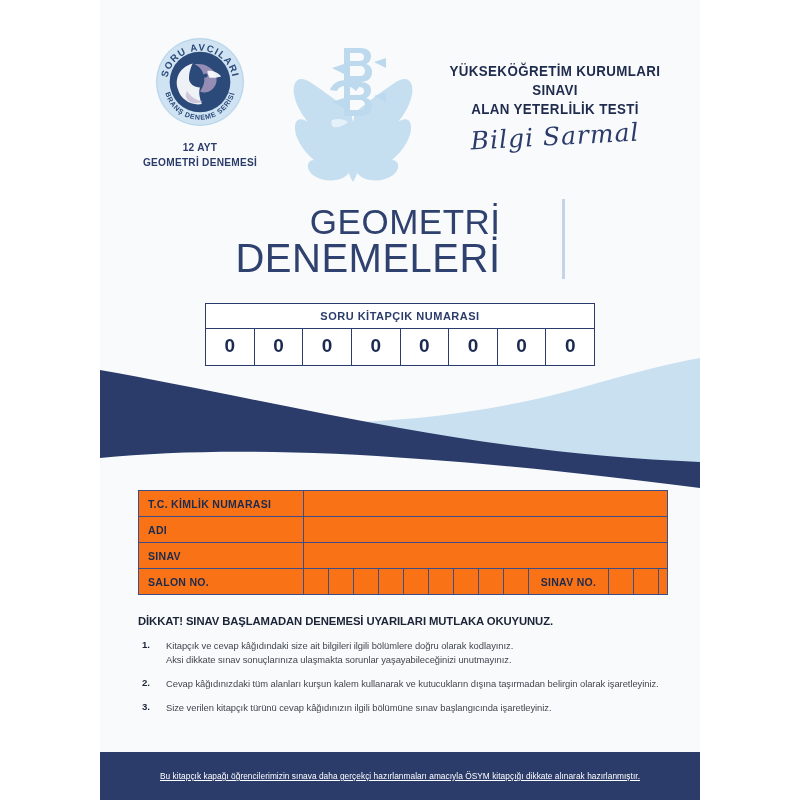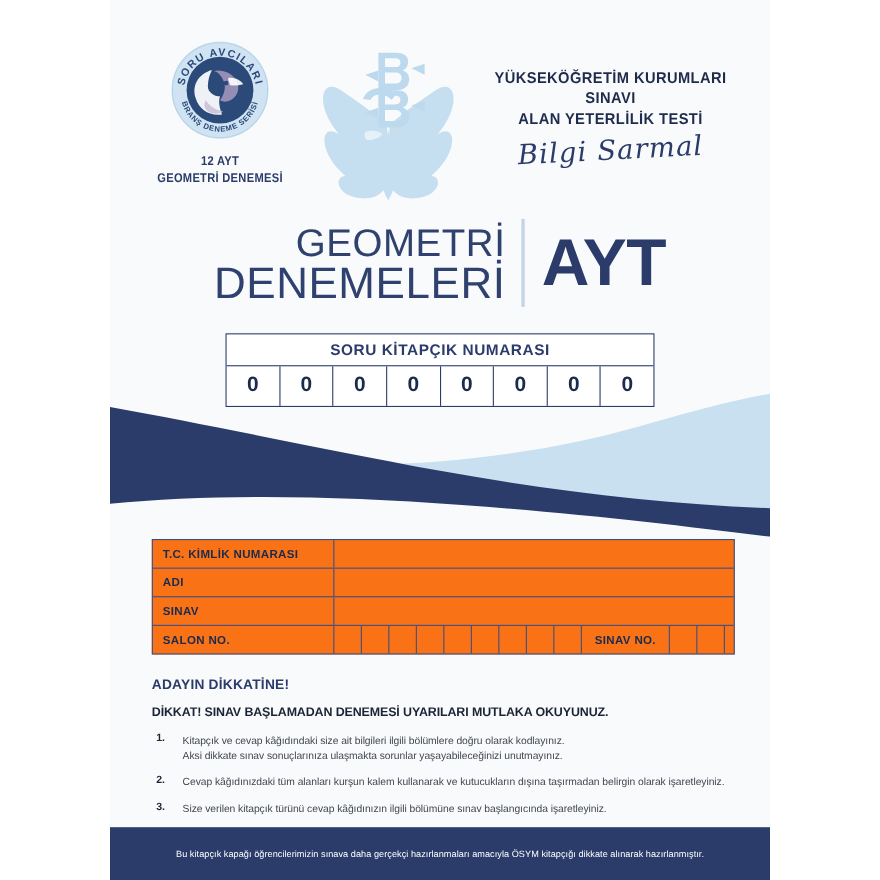--- a/index.html
+++ b/index.html
@@ -98,20 +98,21 @@
   
   .title-wrap {
     position: absolute;
     left: 0;
     top: 193px;
     width: 600px;
     height: 92px;
     display: flex;
     justify-content: center;
     align-items: center;
+    gap: 47px;
   }
   .title-left {
     text-align: right;
     color: #2f416e;
     padding-right: 14px;
   }
   .title-left .t1 {
     font-size: 35px;
     font-weight: normal;
     letter-spacing: 0.5px;
@@ -146,21 +147,21 @@
     top: 303px;
     width: 390px;
     border: 1.5px solid #2b3c6b;
     background: #ffffff;
     box-sizing: border-box;
   }
   .booklet-title {
     text-align: center;
     color: #2b3c6b;
     font-weight: bold;
-    font-size: 14px;
+    font-size: 11px;
     letter-spacing: 0.5px;
     padding: 6px 0 6px;
     border-bottom: 1.5px solid #2b3c6b;
   }
   .booklet-cells {
     display: flex;
   }
   .booklet-cells .bc {
     flex: 1 1 0;
     text-align: center;
@@ -292,20 +293,21 @@
     background: #2b3c6b;
     display: flex;
     align-items: center;
     justify-content: center;
   }
   .footer-text {
     color: #ffffff;
     font-size: 8.3px;
     letter-spacing: 0.05px;
     text-align: center;
+    text-decoration: underline;
   }
 </style>
 </head>
 <body>
 
 <div id="page">
 
   <div class="brand-row">
 
     <div class="badge">
@@ -365,21 +367,20 @@
     </div>
     <div class="signature">Bilgi Sarmal</div>
   </div>
 
   <div class="title-wrap">
     <div class="title-left">
       <span class="t1">GEOMETRİ</span>
       <span class="t2">DENEMELERİ</span>
     </div>
     <div class="title-divider"></div>
-    <div class="title-right">AYT</div>
   </div>
 
   <div class="booklet">
     <div class="booklet-title">SORU KİTAPÇIK NUMARASI</div>
     <div class="booklet-cells" id="booklet-cells">
         <div class="bc">0</div>
         <div class="bc">0</div>
         <div class="bc">0</div>
         <div class="bc">0</div>
         <div class="bc">0</div>
@@ -423,21 +424,20 @@
           <div class="sc"></div>
           <div class="sira-label">SINAV NO.</div>
           <div class="sc2"></div>
           <div class="sc2"></div>
           <div class="sc2"></div>
         </div>
       </div>
     </div>
 
   <div class="instr">
-    <div class="instr-title">ADAYIN DİKKATİNE!</div>
     <div class="instr-sub">DİKKAT! SINAV BAŞLAMADAN DENEMESİ UYARILARI MUTLAKA OKUYUNUZ.</div>
     <div id="instr-list">
         <div class="instr-item">
           <div class="instr-num">1.</div>
           <div class="instr-text">
             <span class="ln">Kitapçık ve cevap kâğıdındaki size ait bilgileri ilgili bölümlere doğru olarak kodlayınız.</span>
             <span class="ln">Aksi dikkate sınav sonuçlarınıza ulaşmakta sorunlar yaşayabileceğinizi unutmayınız.</span>
           </div>
         </div>
         <div class="instr-item">

